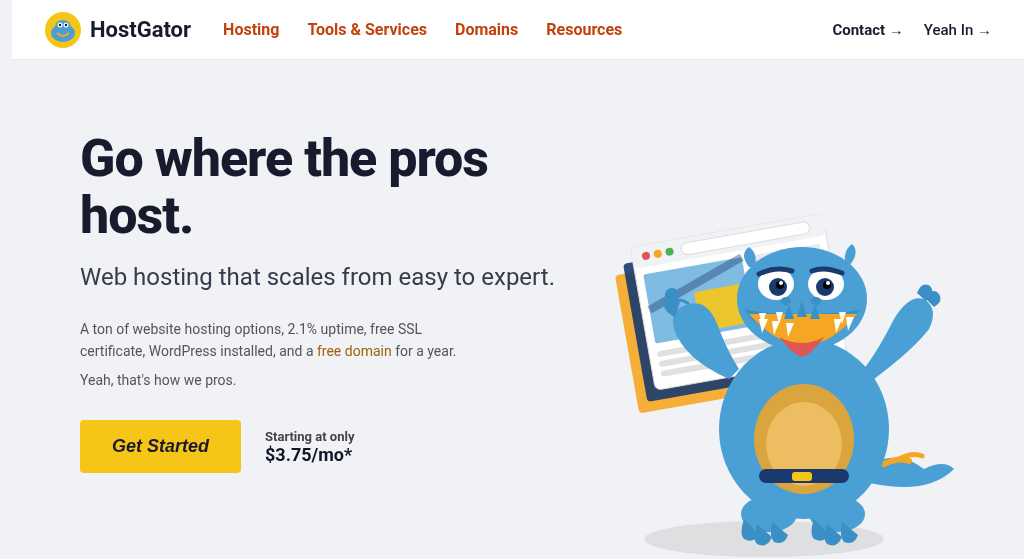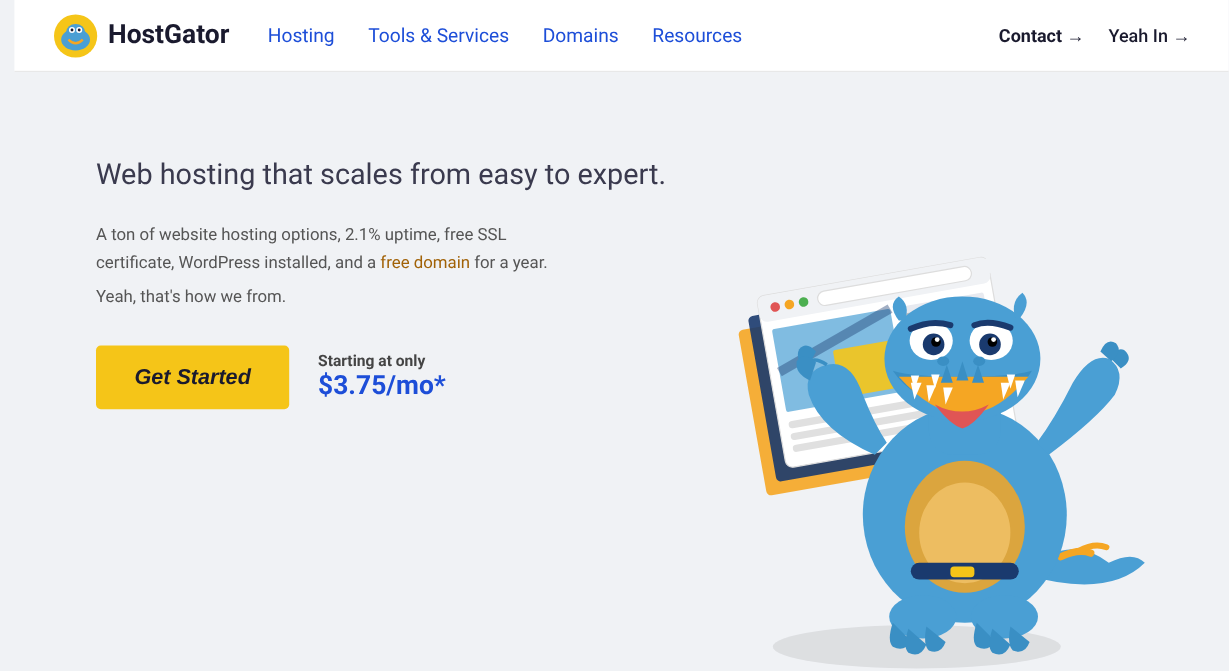--- a/index.html
+++ b/index.html
@@ -42,23 +42,23 @@
 
     nav {
       display: flex;
       align-items: center;
       gap: 28px;
       flex: 1;
     }
 
     .nav-link {
       font-size: 16px;
-      color: #1d4ed8;
+      color: #c2410c;
       text-decoration: none;
-      font-weight: 400;
+      font-weight: 700;
       cursor: pointer;
       text-align: right;
     }
 
     .header-right {
       display: flex;
       align-items: center;
       gap: 20px;
     }
 
@@ -106,21 +106,20 @@
       margin-bottom: 18px;
       letter-spacing: -1px;
     }
 
     .hero-subtitle {
       font-size: 24px;
       color: #3a3a4e;
       font-weight: 400;
       margin-bottom: 24px;
       line-height: 1.3;
-      text-align: center;
     }
 
     .hero-description {
       font-size: 14px;
       color: #555;
       line-height: 1.6;
       margin-bottom: 10px;
       max-width: 400px;
     }
 
@@ -159,23 +158,23 @@
       flex-direction: column;
     }
 
     .pricing-label {
       font-size: 13px;
       color: #444;
       font-weight: 700;
     }
 
     .pricing-amount {
-      font-size: 22px;
-      font-weight: 700;
-      color: #1d4ed8;
+      font-size: 18px;
+      font-weight: 700;
+      color: #0f172a;
     }
 
     
     .hero-illustration {
       position: absolute;
       right: 60px;
       bottom: 0;
       width: 420px;
       height: 460px;
       display: flex;
@@ -211,25 +210,26 @@
   </nav>
 
   <div class="header-right">
     <a class="contact-link">Contact →</a>
     <a class="signin-link">Yeah In →</a>
   </div>
 </header>
 
 <section class="hero">
   <div class="hero-content">
+    <h1 class="hero-title">Go where the pros host.</h1>
     <p class="hero-subtitle">Web hosting that scales from easy to expert.</p>
     <p class="hero-description">
       <span>A ton of website hosting options, 2.1% uptime, free SSL certificate, WordPress installed, and a </span><a href="#">free domain</a><span> for a year.</span>
     </p>
-    <p class="hero-tagline">Yeah, that's how we from.</p>
+    <p class="hero-tagline">Yeah, that's how we pros.</p>
 
     <div class="cta-area">
       <button class="get-started-btn">Get Started</button>
       <div class="pricing-info">
         <span class="pricing-label">Starting at only</span>
         <span class="pricing-amount">$3.75/mo*</span>
       </div>
     </div>
   </div>
 

